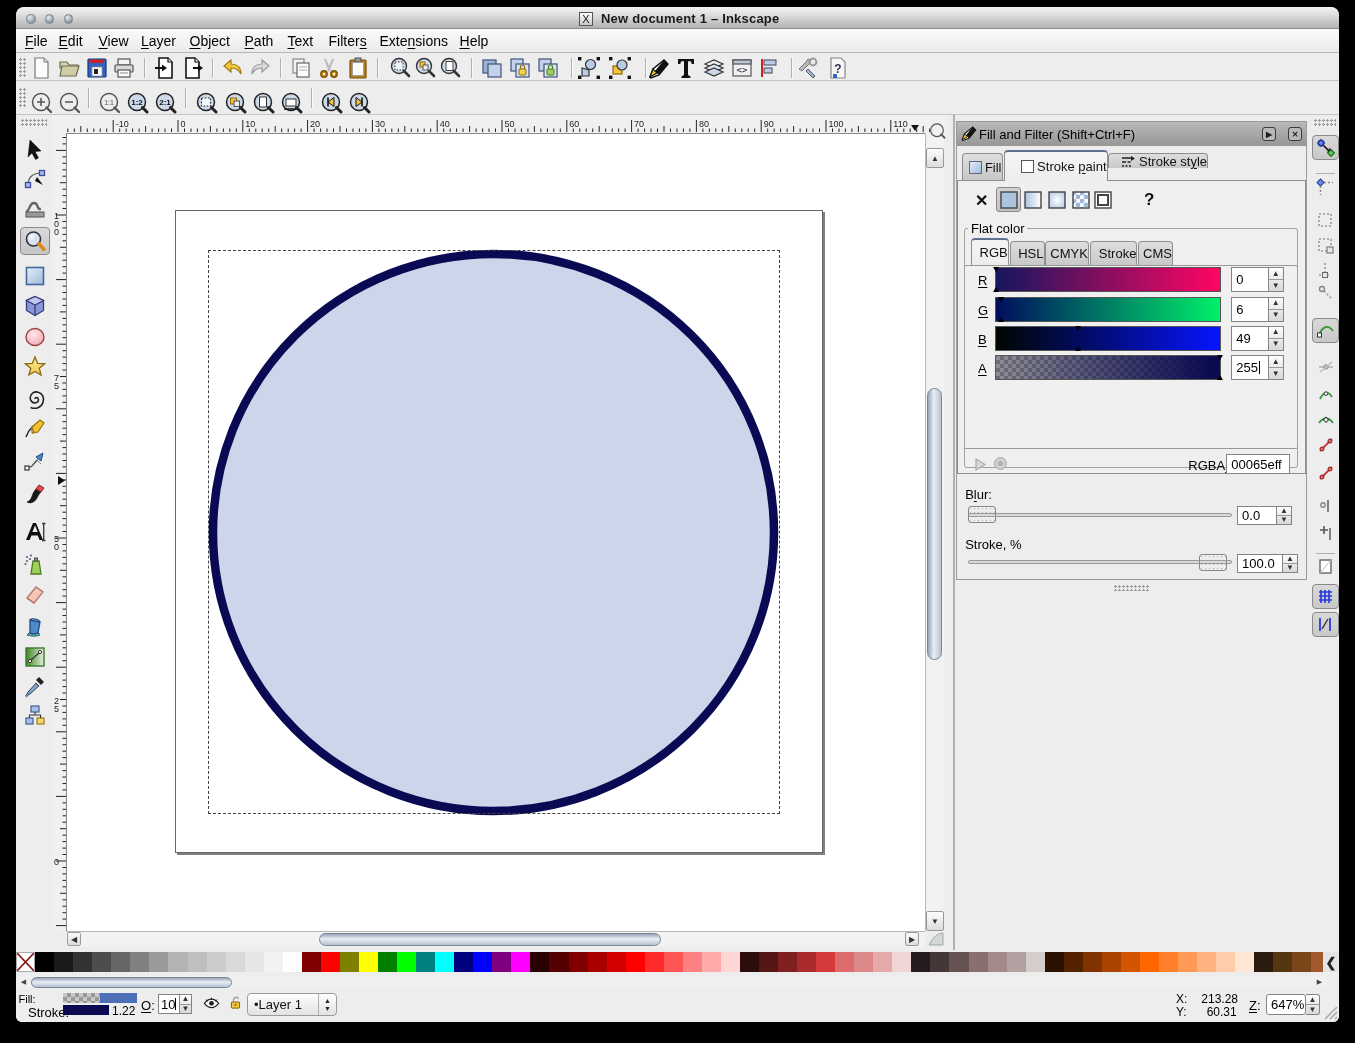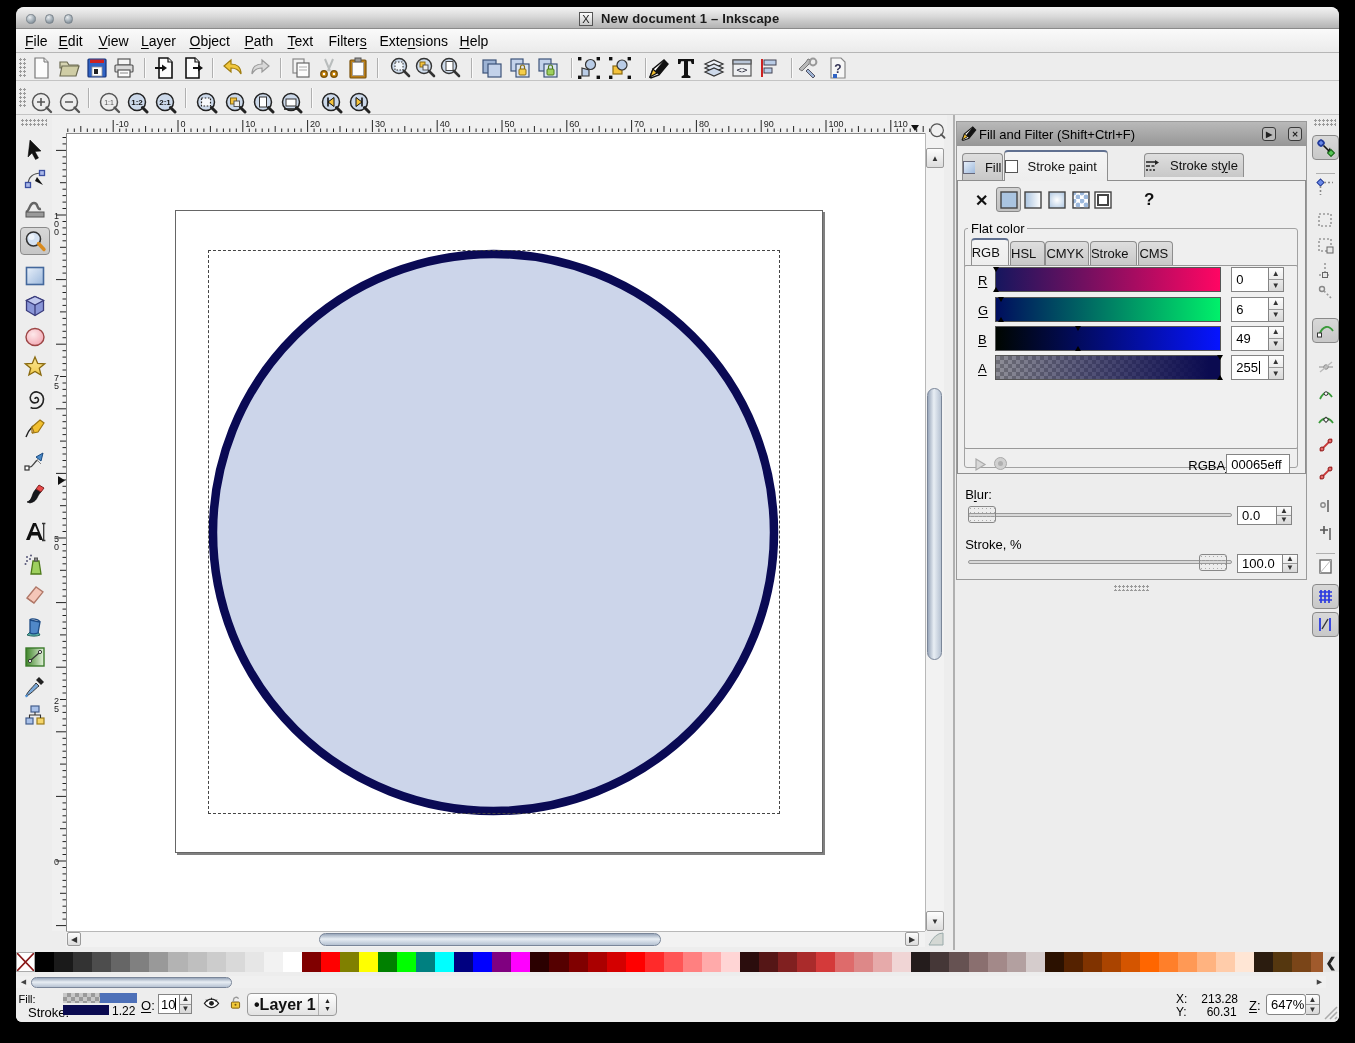--- a/index.html
+++ b/index.html
@@ -7,21 +7,21 @@
 .abs{position:absolute}
 .sep1{position:absolute;width:1px;background:#b0b0b0;box-shadow:1px 0 0 #fafafa}
 .hsep{position:absolute;height:1px;background:#b0b0b0}
 .grip{position:absolute;width:8px;background-image:radial-gradient(circle at 1.5px 1.5px,#9a9a9a 1px,transparent 1.2px);background-size:4px 4px}
 .tbtn{position:absolute}
 svg{display:block}
 .entry{position:absolute;background:#fff;border:1px solid #848484;font-size:13px;color:#000;line-height:1;display:flex;align-items:center;padding-left:4px}
 .spin{position:absolute;border:1px solid #848484;border-left:none;background:linear-gradient(#fdfdfd,#d8d8d8);display:flex;flex-direction:column}
 .spin div{flex:1;display:flex;align-items:center;justify-content:center;font-size:8px;color:#333;line-height:1}
 .spin div+div{border-top:1px solid #9a9a9a}
-.tab{position:absolute;background:linear-gradient(#dedede,#c8c8c8);border:1px solid #8e8e8e;border-bottom:none;border-radius:4px 4px 0 0;display:flex;align-items:center;justify-content:flex-start;font-size:13px;color:#111;gap:10px}
+.tab{position:absolute;background:linear-gradient(#dedede,#c8c8c8);border:1px solid #8e8e8e;border-bottom:none;border-radius:4px 4px 0 0;display:flex;align-items:center;justify-content:flex-end;font-size:13px;color:#111;gap:3px}
 .tabsel{background:linear-gradient(#f4f4f4,#ededed);border-top:2px solid #607090}
 .lbl{position:absolute;font-size:13px;color:#000;line-height:1;white-space:nowrap}
 u{text-decoration:underline;text-underline-offset:2px}
 </style></head><body>
 <div id="win">
     <div class="abs" style="left:0;top:0;width:1323px;height:22px;background:linear-gradient(#f3f3f3,#d9d9d9 45%,#c0c0c0 80%,#b3b3b3);border-bottom:1px solid #8a8a8a;border-radius:8px 8px 0 0"></div>
     <div class="abs" style="left:10.3px;top:7.3px;width:9.4px;height:9.4px;border-radius:50%;background:radial-gradient(circle at 35% 30%,#e8ecef,#9aa6af 60%,#6e7a84);border:1px solid #7b848c"></div>
     <div class="abs" style="left:28.8px;top:7.3px;width:9.4px;height:9.4px;border-radius:50%;background:radial-gradient(circle at 35% 30%,#e8ecef,#9aa6af 60%,#6e7a84);border:1px solid #7b848c"></div>
     <div class="abs" style="left:47.5px;top:7.3px;width:9.4px;height:9.4px;border-radius:50%;background:radial-gradient(circle at 35% 30%,#e8ecef,#9aa6af 60%,#6e7a84);border:1px solid #7b848c"></div>
     <div class="abs" style="left:563px;top:5px;width:14px;height:14px;background:linear-gradient(#fdfdfd,#c9c9c9);border:1px solid #555;color:#222;font-size:11px;display:flex;align-items:center;justify-content:center">X</div>
@@ -811,21 +811,21 @@
         <rect x="0.5" y="0.5" width="12" height="12" fill="url(#grad_r)" stroke="#667"></rect>
       </svg>
       <span>Fill</span>
     </div>
     <div class="tab tabsel" style="left:987.5px;top:143px;width:104px;height:31px;z-index:3">
       <svg width="13" height="13">
         <rect x="0.5" y="0.5" width="12" height="12" fill="#fff" stroke="#555"></rect>
       </svg>
       <span>Stroke <u>p</u>aint</span>
     </div>
-    <div class="tab" style="left:1128px;top:146px;width:100px;height:24px">
+    <div class="tab" style="left:1092px;top:146px;width:100px;height:15px">
       <svg width="15" height="13">
         <path d="M1 3h9M1 7h4M6.5 7h3M1 11h2M4.5 11h2M8 11h2" stroke="#222" stroke-width="1.6"></path>
         <path d="M10 1l4 2.5-4 2.5z" fill="#222"></path>
       </svg>
       <span>Stroke st<u>y</u>le</span>
     </div>
     <div class="abs" style="left:941px;top:173px;width:349px;height:294px;background:#efefef;border:1px solid #8e8e8e;z-index:2"></div>
     <div class="abs" style="left:959px;top:184px;font-size:16px;font-weight:bold;color:#111;z-index:4">✕</div>
     <div class="abs" style="left:980px;top:180px;width:25px;height:25px;background:linear-gradient(#d2d2d2,#c2c2c2);border:1px solid #888;border-radius:3px;z-index:4"></div>
     <svg width="0" height="0">
@@ -1160,21 +1160,21 @@
       </svg>
     </div>
     <div class="abs" style="left:212px;top:988px">
       <svg width="15" height="14" viewBox="0 0 22 20">
         <rect x="5" y="10" width="12" height="9" rx="1.5" fill="#f0c838" stroke="#7a5a10" stroke-width="1.4"></rect>
         <path d="M8 10V7a4 4 0 017.5-1.8" fill="none" stroke="#999" stroke-width="2"></path>
         <circle cx="11" cy="14" r="1.5" fill="#7a5a10"></circle>
       </svg>
     </div>
     <div class="abs" style="left:231px;top:986px;width:90px;height:23px;background:linear-gradient(#fefefe,#e2e2e2);border:1px solid #9a9a9a;border-radius:4px;display:flex;align-items:center">
-      <span style="font-size:16px;font-weight:bold;color:#111;padding-left:6px">•Layer 1</span>
+      <span style="font-size:13px;font-weight:normal;color:#111;padding-left:6px">•Layer 1</span>
       <span style="margin-left:auto;border-left:1px solid #b0b0b0;height:100%;display:flex;flex-direction:column;align-items:center;justify-content:center;padding:0 5px;font-size:7px;color:#222;line-height:1.1">▲<span>▼</span></span>
     </div>
     <div class="abs" style="left:1160px;top:985px;font-size:12px;color:#000;font-family:'Liberation Sans'">X:<span style="margin-left:14px">213.28</span></div>
     <div class="abs" style="left:1160px;top:998px;font-size:12px;color:#000">Y:<span style="margin-left:20px">60.31</span></div>
     <div class="abs" style="left:1233px;top:991px;font-size:13px;color:#000"><u>Z</u>:</div>
     <div class="entry" style="left:1250px;top:987px;width:40px;height:21px;border-radius:3px">647%</div>
     <div class="spin" style="left:1290px;top:987px;width:14px;height:21px;border-radius:0 3px 3px 0">
       <div>▲</div>
       <div>▼</div>
     </div>

